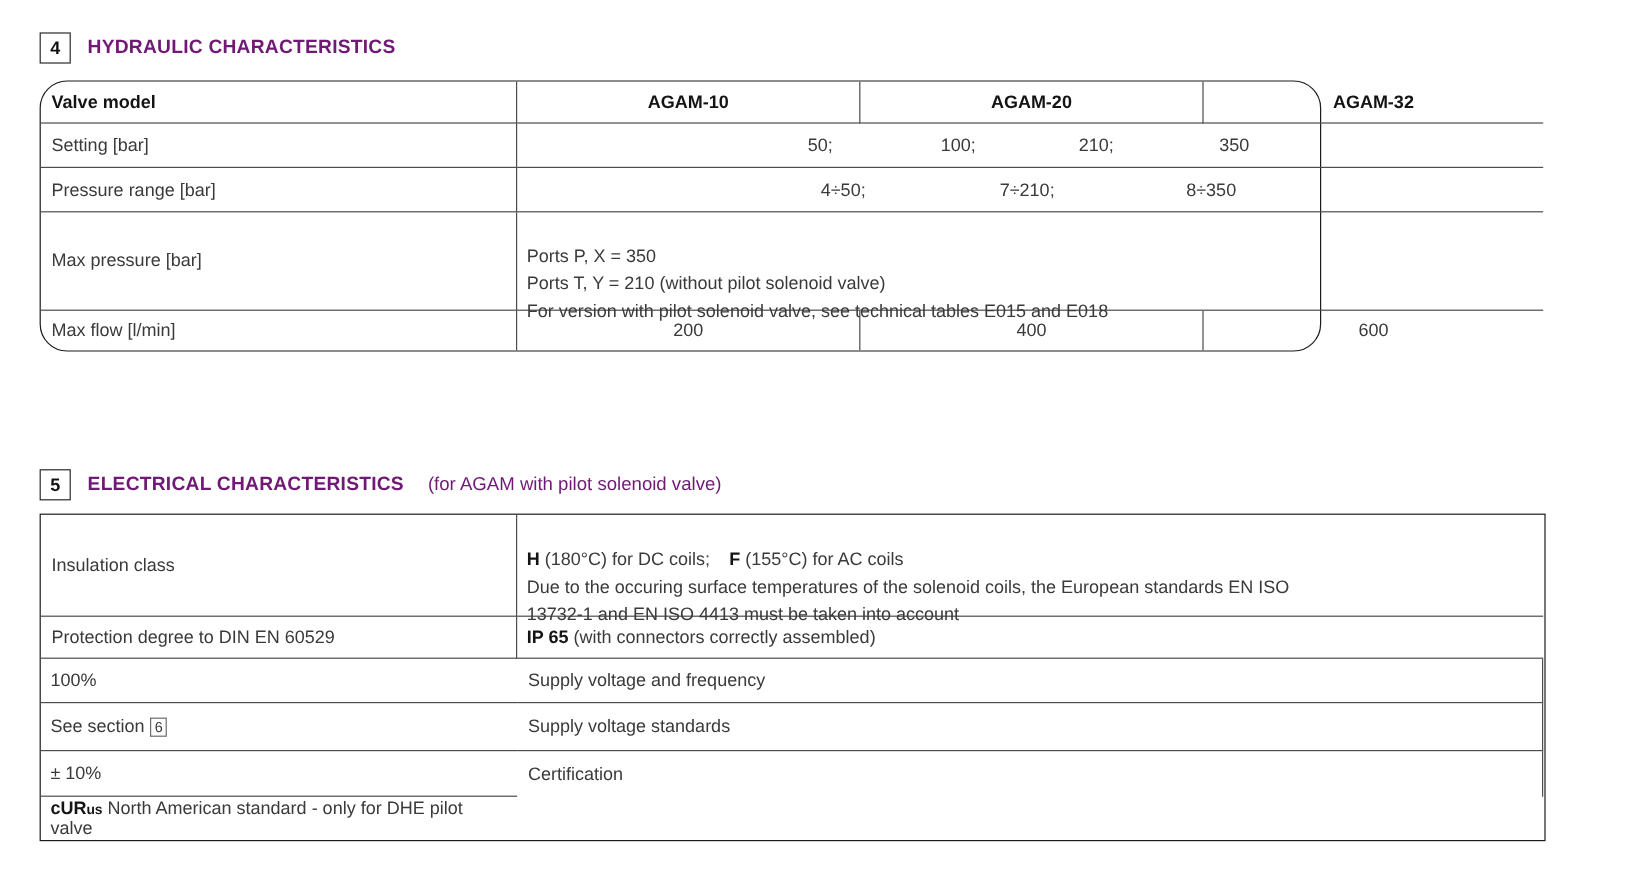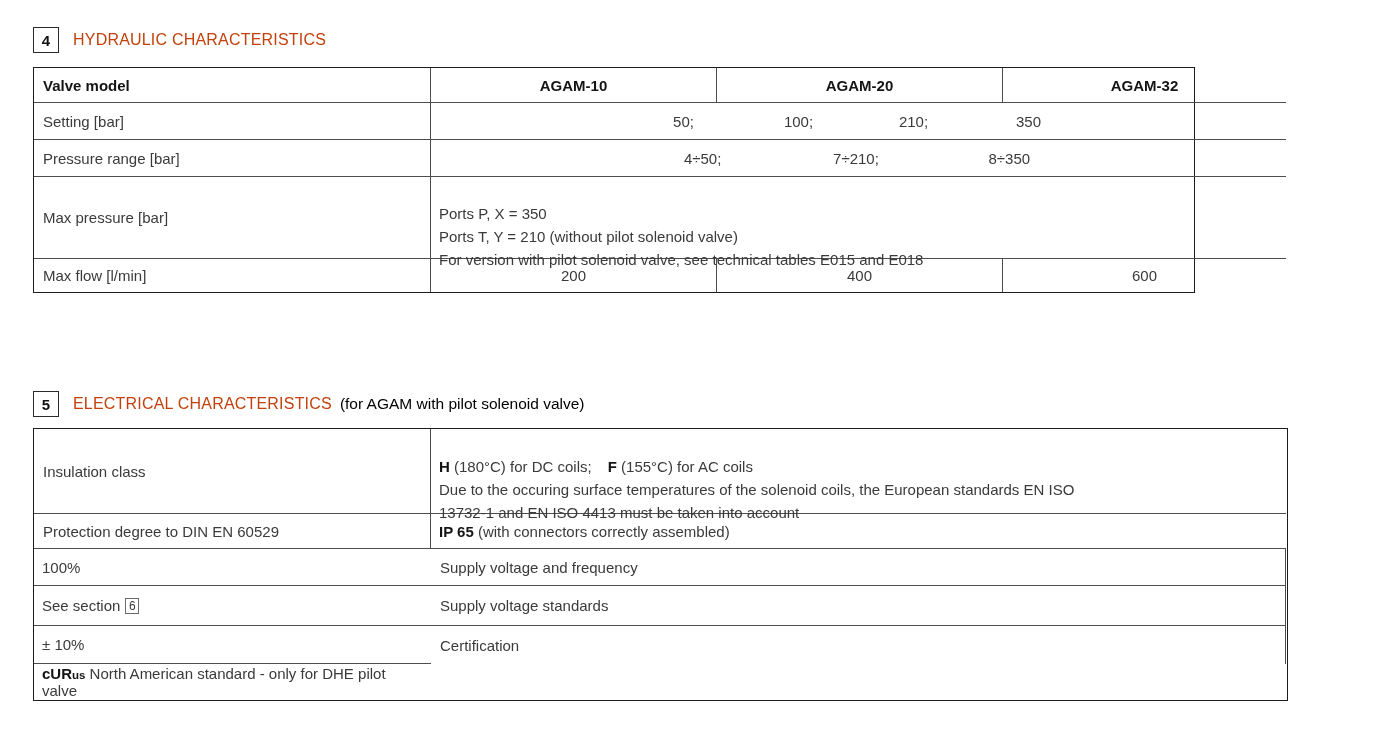--- a/index.html
+++ b/index.html
@@ -7,29 +7,29 @@
     width:1375px;height:745px;background:#ffffff;position:relative;
     font-family:"Liberation Sans", sans-serif;color:#3a3a3a;font-size:15px;
     overflow:hidden;
   }
   .section-header{position:absolute;left:33px;display:flex;align-items:center;gap:14px;}
   .num-box{
     width:26px;height:26px;border:1.5px solid #2a2a2a;display:flex;
     align-items:center;justify-content:center;font-weight:bold;color:#111;
     font-size:15px;box-sizing:border-box;background:#fff;
   }
-  .section-title{font-weight:normal;color:#c2410c;font-size:16px;letter-spacing:.2px;}
-  .section-subtitle{font-weight:normal;color:#000000;font-size:15.5px;margin-left:8px;}
+  .section-title{font-weight:bold;color:#701a75;font-size:16px;letter-spacing:.2px;}
+  .section-subtitle{font-weight:normal;color:#701a75;font-size:15.5px;margin-left:20px;}
 
   .tbl{
     position:absolute;left:33px;border:1.5px solid #1c1c1c;box-sizing:border-box;
     display:grid;background:#fff;
   }
-  #tbl-hydraulic{top:67px;width:1162px;grid-template-columns:397px 286px 286px 283px;
-    grid-template-rows:35px 37px 37px 82px 33px;}
+  #tbl-hydraulic{top:67px;width:1068px;grid-template-columns:397px 286px 286px 283px;
+    grid-template-rows:35px 37px 37px 82px 33px;border-radius:23px;}
   #tbl-electric{top:428px;width:1255px;grid-template-columns:397px 855px;
     grid-template-rows:85px 35px 37px 40px 38px 36px;}
 
   .cell{
     box-sizing:border-box;border-right:1px solid #4d4d4d;border-bottom:1px solid #4d4d4d;
     display:flex;align-items:center;padding:0 8px;position:relative;
   }
   .cell.last-col{border-right:none;}
   .cell.last-row{border-bottom:none;}
   .cell.hdr{font-weight:bold;color:#141414;}

